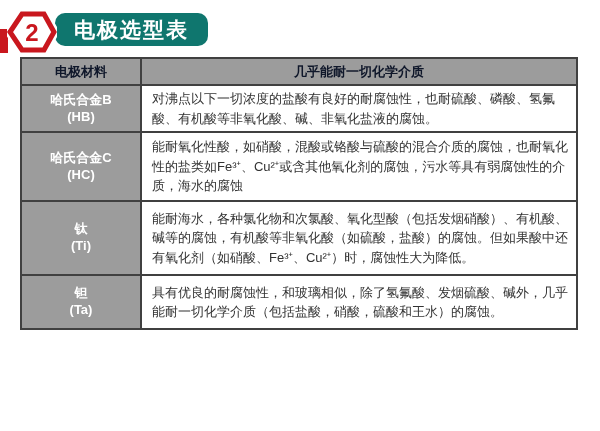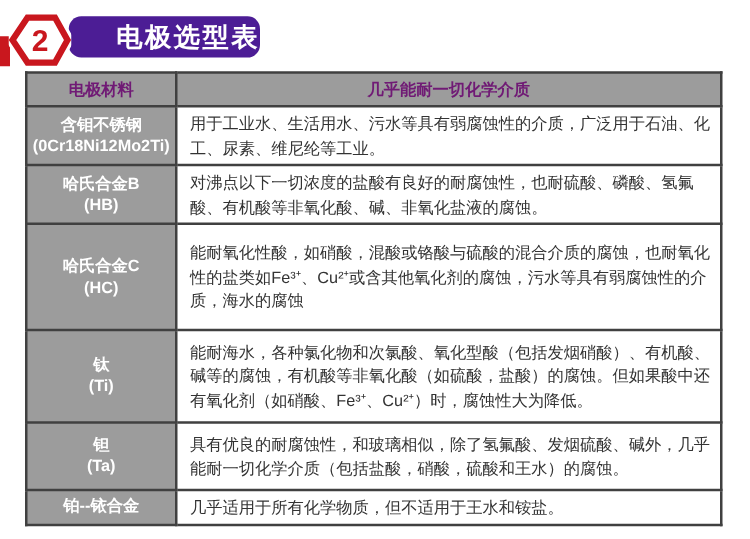--- a/index.html
+++ b/index.html
@@ -13,25 +13,25 @@
   .edge-mark {
     position: absolute;
     left: 0; top: 29px;
     width: 8px; height: 24px;
     background: #c9171e;
   }
   .title-banner {
     position: absolute;
     left: 55px; top: 13px;
     width: 153px; height: 33px;
-    background: #4c1d95;
+    background: #0f766e;
     border-radius: 10px;
     display: flex;
     align-items: center;
-    justify-content: flex-end;
+    justify-content: center;
     z-index: 1;
   }
   .title-banner span {
     color: #ffffff;
     font-size: 21px;
     font-weight: bold;
     letter-spacing: 2px;
   }
   .hex-badge {
     position: absolute;
@@ -43,21 +43,21 @@
   table {
     position: absolute;
     left: 20px; top: 57px;
     width: 558px;
     border-collapse: collapse;
     table-layout: fixed;
   }
   th, td { border: 2px solid #404040; }
   th {
     background: #9c9c9c;
-    color: #701a75;
+    color: #0f172a;
     font-size: 13px;
     font-weight: bold;
     text-align: center;
     vertical-align: middle;
   }
   td.mat {
     background: #9c9c9c;
     color: #ffffff;
     font-size: 13px;
     font-weight: bold;
@@ -99,43 +99,34 @@
       <col style="width:120px">
       <col>
     </colgroup>
   <thead>
     <tr style="height:27px">
       <th>电极材料</th>
       <th>几乎能耐一切化学介质</th>
     </tr>
   </thead>
   <tbody>
-    <tr style="height:39px">
-      <td class="mat">含钼不锈钢
-(0Cr18Ni12Mo2Ti)</td>
-      <td class="desc">用于工业水、生活用水、污水等具有弱腐蚀性的介质，广泛用于石油、化工、尿素、维尼纶等工业。</td>
-    </tr>
     <tr style="height:44px">
       <td class="mat">哈氏合金B
 (HB)</td>
       <td class="desc">对沸点以下一切浓度的盐酸有良好的耐腐蚀性，也耐硫酸、磷酸、氢氟酸、有机酸等非氧化酸、碱、非氧化盐液的腐蚀。</td>
     </tr>
-    <tr style="height:85px">
+    <tr style="height:69px">
       <td class="mat">哈氏合金C
 (HC)</td>
       <td class="desc">能耐氧化性酸，如硝酸，混酸或铬酸与硫酸的混合介质的腐蚀，也耐氧化性的盐类如Fe³⁺、Cu²⁺或含其他氧化剂的腐蚀，污水等具有弱腐蚀性的介质，海水的腐蚀</td>
     </tr>
     <tr style="height:74px">
       <td class="mat">钛
 (Ti)</td>
       <td class="desc">能耐海水，各种氯化物和次氯酸、氧化型酸（包括发烟硝酸）、有机酸、碱等的腐蚀，有机酸等非氧化酸（如硫酸，盐酸）的腐蚀。但如果酸中还有氧化剂（如硝酸、Fe³⁺、Cu²⁺）时，腐蚀性大为降低。</td>
     </tr>
     <tr style="height:54px">
       <td class="mat">钽
 (Ta)</td>
       <td class="desc">具有优良的耐腐蚀性，和玻璃相似，除了氢氟酸、发烟硫酸、碱外，几乎能耐一切化学介质（包括盐酸，硝酸，硫酸和王水）的腐蚀。</td>
     </tr>
-    <tr style="height:27px">
-      <td class="mat">铂--铱合金</td>
-      <td class="desc">几乎适用于所有化学物质，但不适用于王水和铵盐。</td>
-    </tr>
   </tbody>
 </table>
 
 </body></html>

